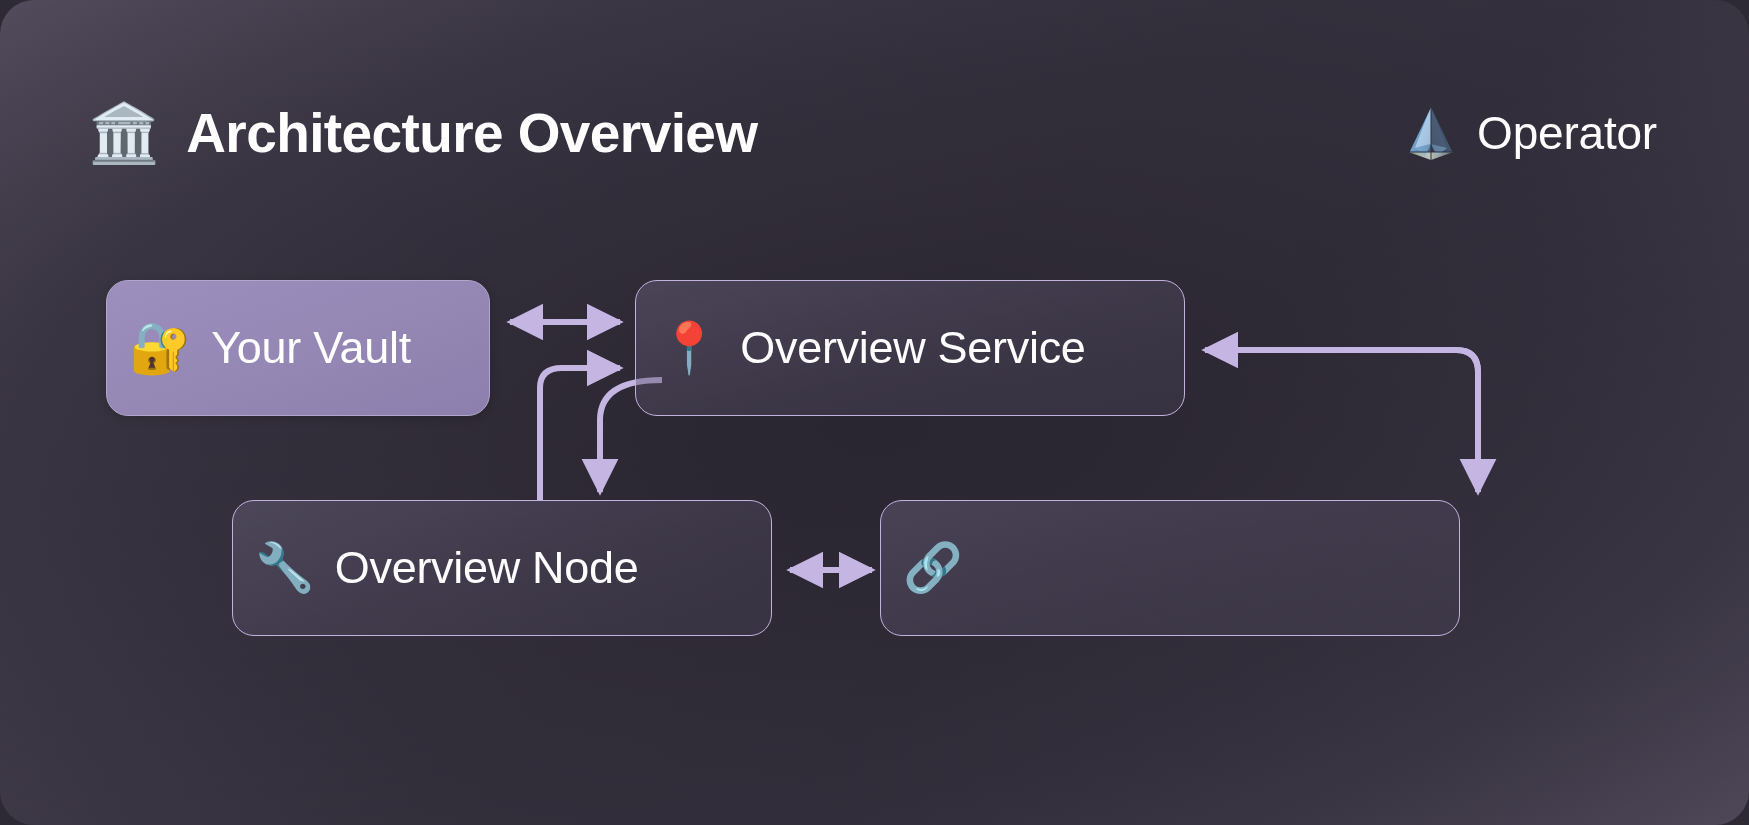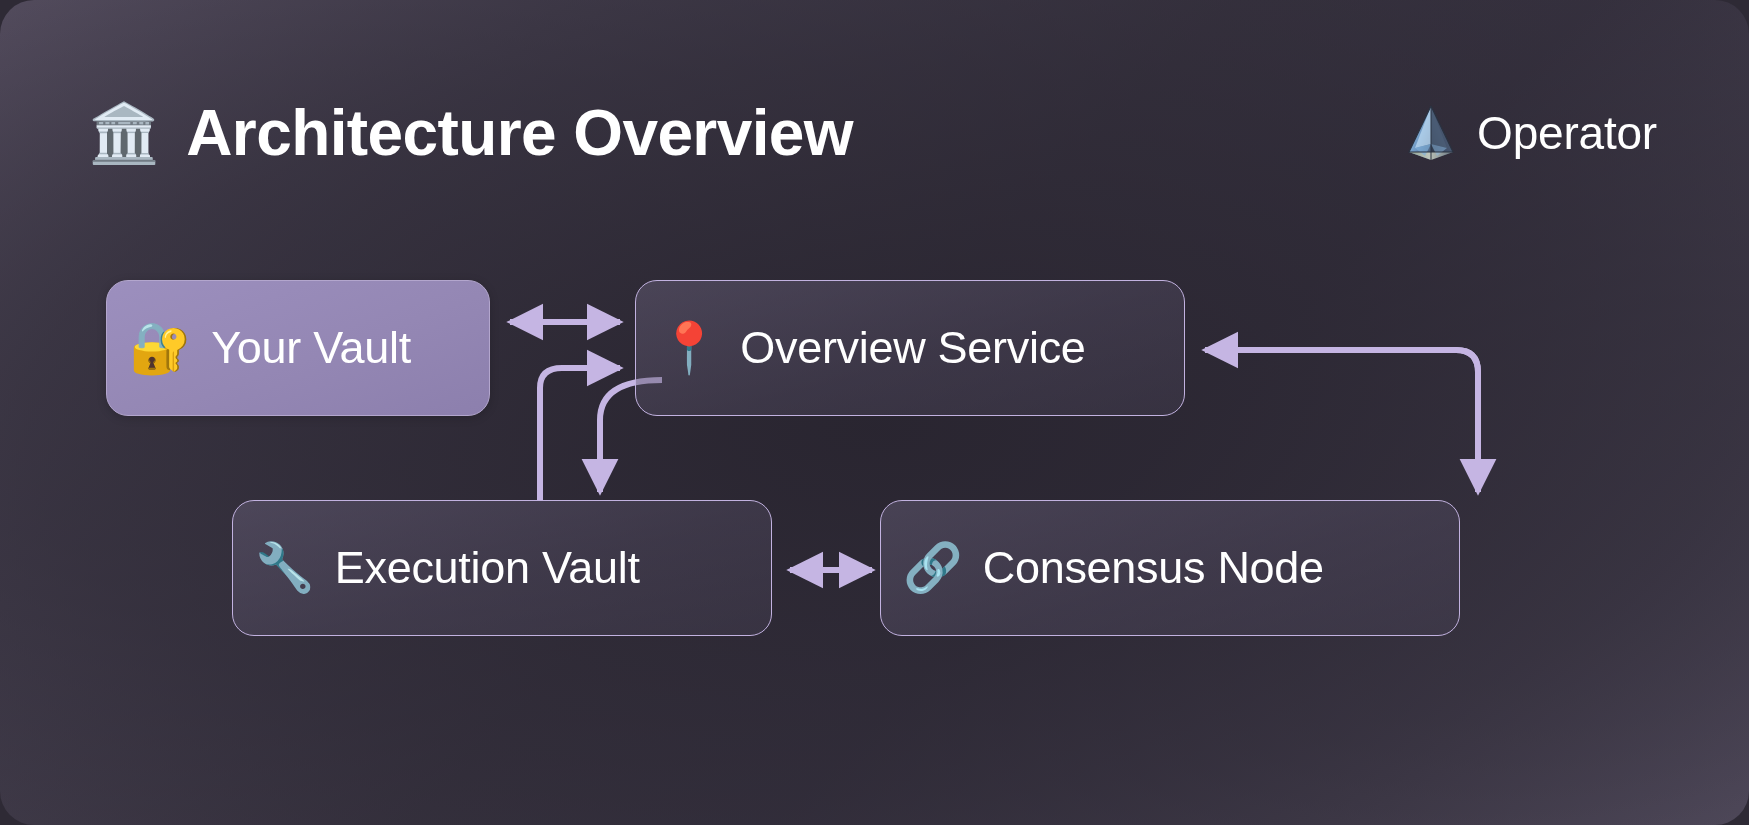--- a/index.html
+++ b/index.html
@@ -36,21 +36,21 @@
     align-items: center;
     gap: 26px;
   }
   .title-icon {
     font-size: 58px;
     line-height: 1;
     filter: saturate(0.55) brightness(1.06);
     user-select: none;
   }
   #page-title {
-    font-size: 64px;
+    font-size: 55px;
     font-weight: bold;
     color: #ffffff;
     letter-spacing: -0.6px;
     white-space: nowrap;
   }
   #brand {
     display: flex;
     align-items: center;
     gap: 18px;
     margin-right: 6px;
@@ -208,21 +208,20 @@
     <span class="node-label">Your Vault</span>
   </div>
 
   <div id="node-operator" class="node outlined">
     <span class="node-icon">📍</span>
     <span class="node-label">Overview Service</span>
   </div>
 
   <div id="node-execution" class="node outlined">
     <span class="node-icon">🔧</span>
-    <span class="node-label">Execution Vault</span>
+    <span class="node-label">Overview Node</span>
   </div>
 
   <div id="node-consensus" class="node outlined">
     <span class="node-icon">🔗</span>
-    <span class="node-label">Consensus Node</span>
   </div>
 
 </div>
 
 </body></html>

